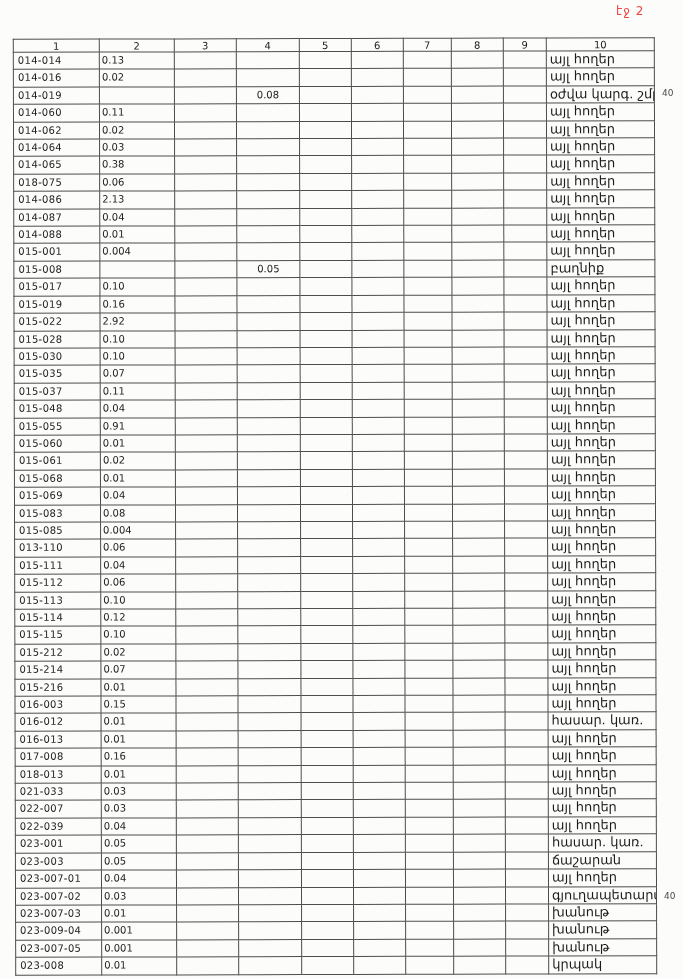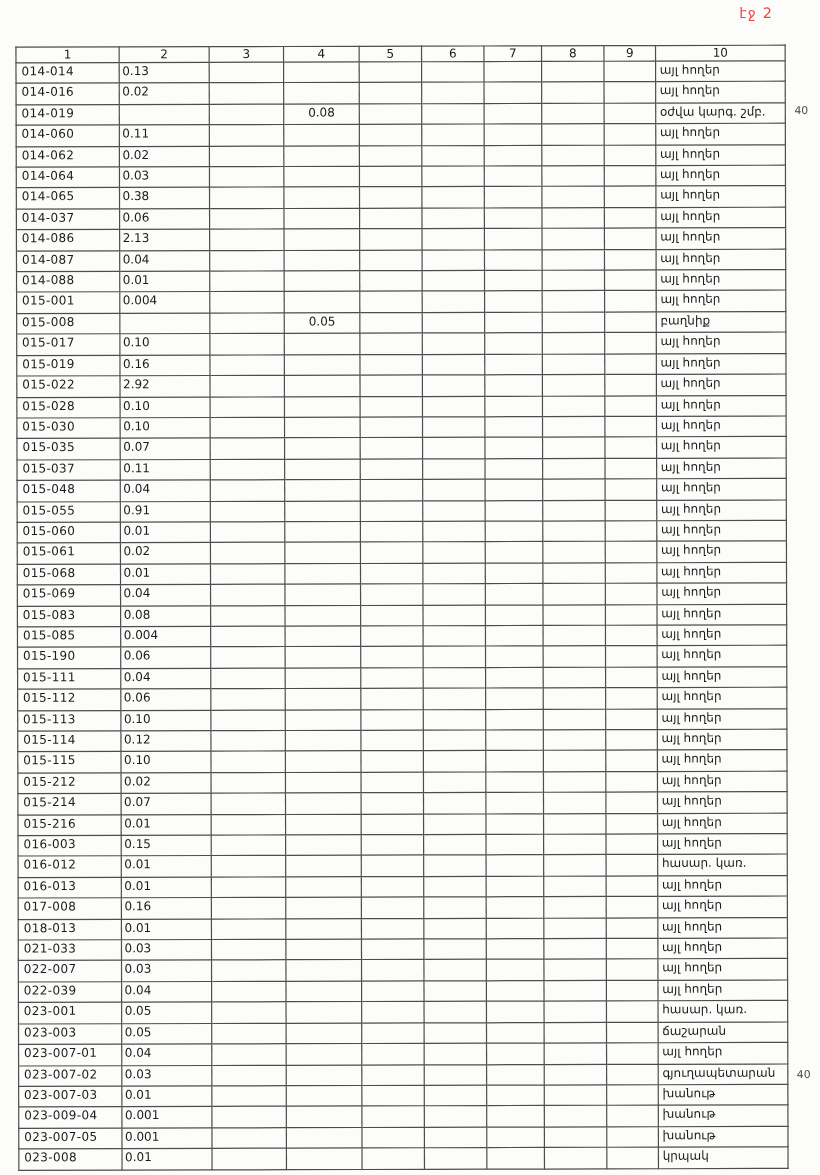--- a/index.html
+++ b/index.html
@@ -51,21 +51,21 @@
   }
   tbody td {
     height: 16.4px;
     line-height: 16.4px;
     color: #1c1c1c;
   }
   td.c1 { text-align: left; padding-left: 4px; letter-spacing: 0.3px; }
   td.c2 { text-align: left; }
   td.c3, td.c5, td.c6, td.c7, td.c8, td.c9 { text-align: center; }
   td.c4 { text-align: center; }
-  td.c10 { text-align: left; padding-left: 3px; font-size: 10px; }
+  td.c10 { text-align: left; padding-left: 3px; font-size: 13px; }
   .note {
     position: absolute;
     font-size: 9px;
     color: #4a4a4a;
   }
   .n1 { left: 662px; top: 88px; }
   .n2 { left: 664px; top: 891px; }
 </style>
 </head>
 <body>
@@ -185,21 +185,21 @@
             <td class="c3"></td>
             <td class="c4"></td>
             <td class="c5"></td>
             <td class="c6"></td>
             <td class="c7"></td>
             <td class="c8"></td>
             <td class="c9"></td>
             <td class="c10">այլ հողեր</td>
           </tr>
           <tr>
-            <td class="c1">014-037</td>
+            <td class="c1">018-075</td>
             <td class="c2">0.06</td>
             <td class="c3"></td>
             <td class="c4"></td>
             <td class="c5"></td>
             <td class="c6"></td>
             <td class="c7"></td>
             <td class="c8"></td>
             <td class="c9"></td>
             <td class="c10">այլ հողեր</td>
           </tr>
@@ -437,21 +437,21 @@
             <td class="c3"></td>
             <td class="c4"></td>
             <td class="c5"></td>
             <td class="c6"></td>
             <td class="c7"></td>
             <td class="c8"></td>
             <td class="c9"></td>
             <td class="c10">այլ հողեր</td>
           </tr>
           <tr>
-            <td class="c1">015-190</td>
+            <td class="c1">013-110</td>
             <td class="c2">0.06</td>
             <td class="c3"></td>
             <td class="c4"></td>
             <td class="c5"></td>
             <td class="c6"></td>
             <td class="c7"></td>
             <td class="c8"></td>
             <td class="c9"></td>
             <td class="c10">այլ հողեր</td>
           </tr>

